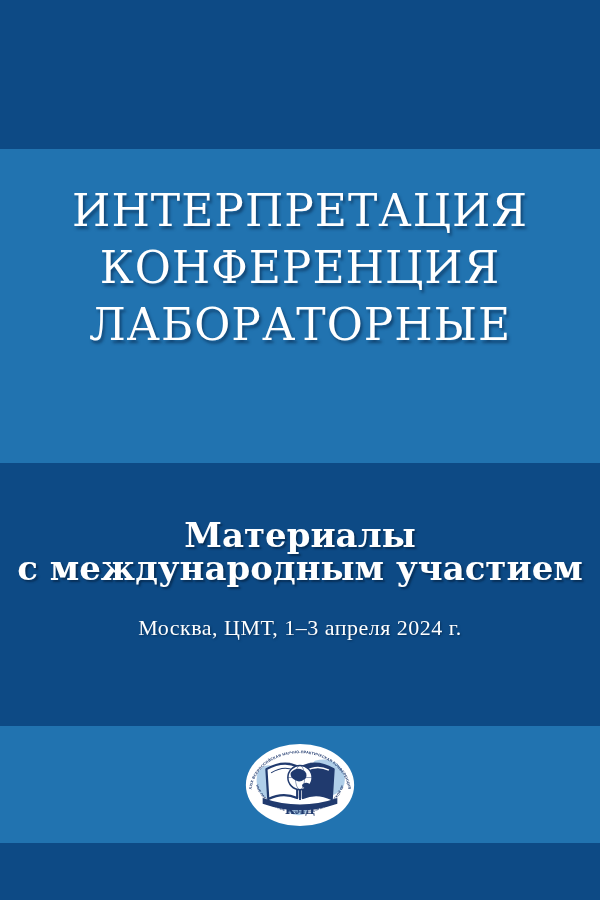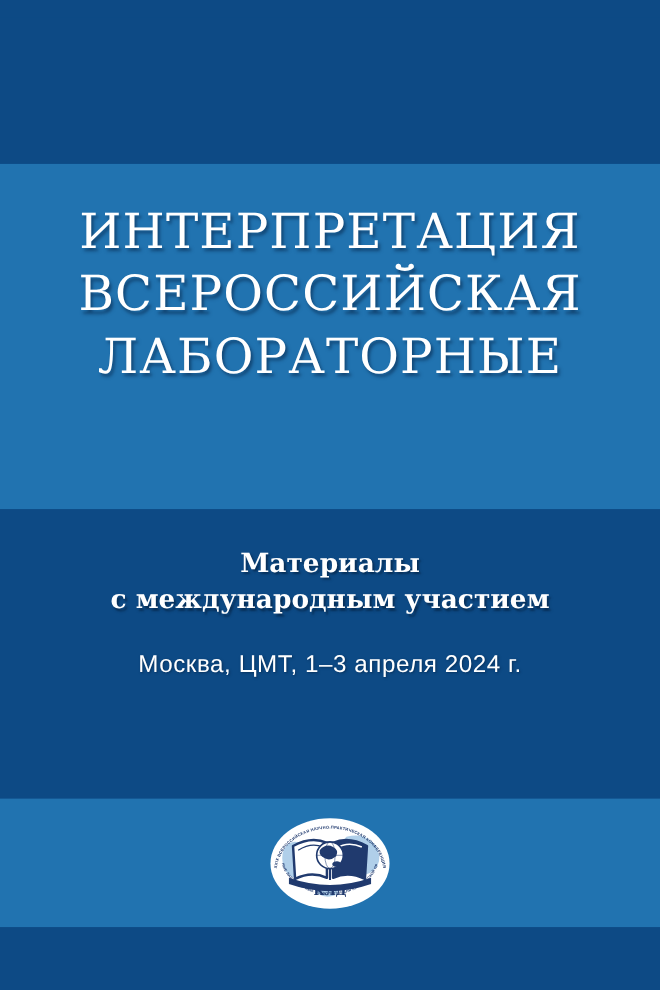--- a/index.html
+++ b/index.html
@@ -24,35 +24,35 @@
     color:#ffffff;
     font-size:44px;
     font-weight:normal;
     line-height:57px;
     letter-spacing:1px;
     text-shadow:2px 3px 3px rgba(7,40,77,0.6);
   }
   .title .tline{display:block;}
 
   .subtitle{
-    padding-top:32px;
+    padding-top:56px;
     text-align:center;
     color:#ffffff;
-    font-size:24px;
+    font-size:34px;
     font-weight:bold;
     line-height:33px;
     text-shadow:2px 2px 2px rgba(4,28,56,0.6);
   }
   .subtitle .sline{display:block;}
 
   .dateline{
     margin-top:30px;
     text-align:center;
     color:#ffffff;
-    font-family:Liberation Sans, sans-serif;
+    font-family:Liberation Serif, serif;
     font-size:22px;
     letter-spacing:0.5px;
     text-shadow:1px 1px 2px rgba(4,28,56,0.5);
   }
 
   .logo-wrap{
     position:absolute;
     top:710px;left:0;width:600px;height:117px;
     display:flex;align-items:center;justify-content:center;
   }
@@ -71,21 +71,21 @@
 </head>
 <body>
 
 <div class="cover">
 
   <div class="band band-top"></div>
 
   <div class="band band-title">
     <h1 class="title">
       <span class="tline">ИНТЕРПРЕТАЦИЯ</span>
-      <span class="tline">ВСЕРОССИЙСКАЯ</span>
+      <span class="tline">КОНФЕРЕНЦИЯ</span>
       <span class="tline">ЛАБОРАТОРНЫЕ</span>
     </h1>
   </div>
 
   <div class="band band-mid">
     <div class="subtitle">
       <span class="sline">Материалы</span>
       <span class="sline">с международным участием</span>
     </div>
     <div class="dateline">Москва, ЦМТ, 1–3 апреля 2024 г.</div>

